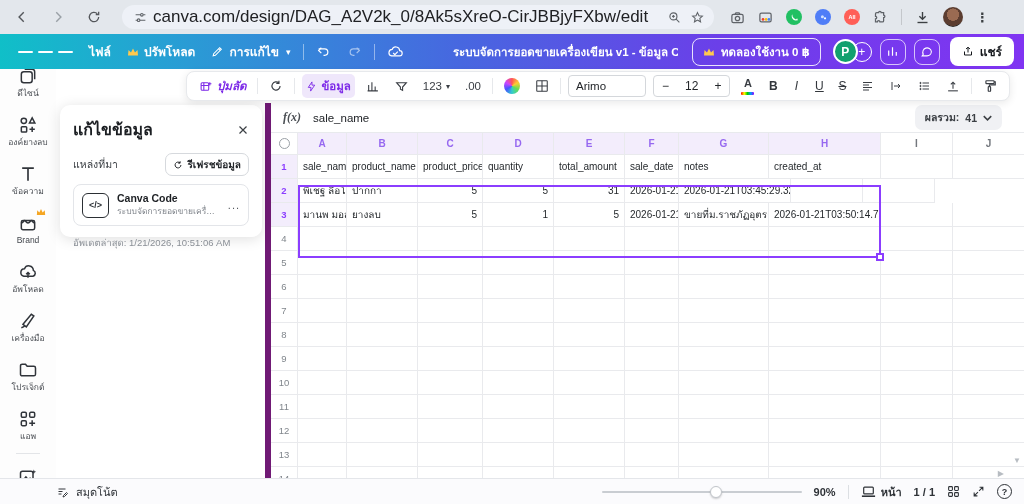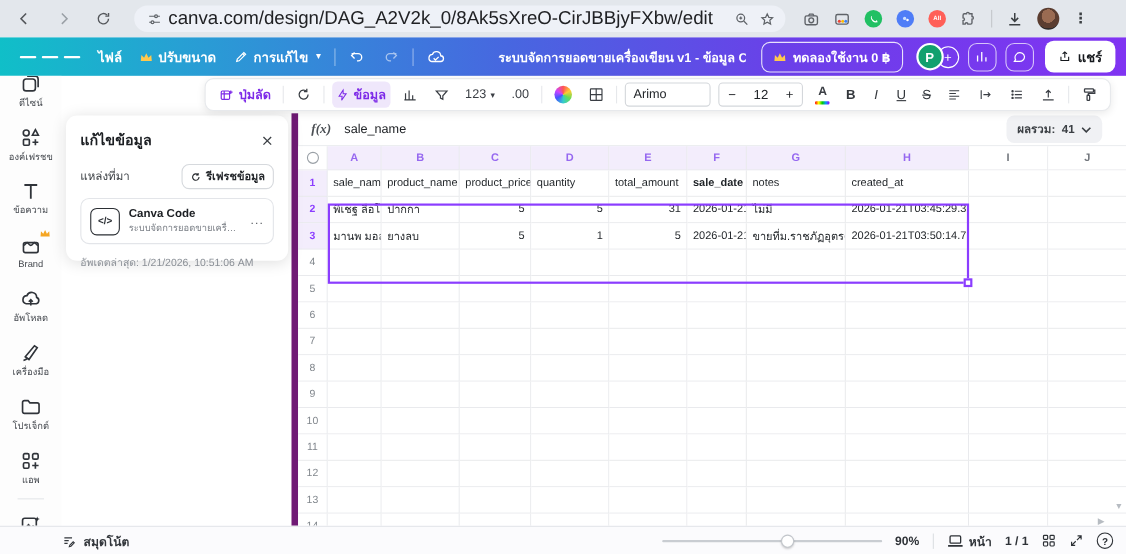--- a/index.html
+++ b/index.html
@@ -52,21 +52,21 @@
   
   #editor { position:absolute; left:0; top:69px; width:1024px; bottom:26px; background:#fff; }
 
   
   #fmt-toolbar { position:absolute; left:186px; top:2px; height:30px; background:#fff;
     border:1px solid #e7e9ec; border-radius:8px; box-shadow:0 2px 8px rgba(0,0,0,.09);
     display:flex; align-items:center; padding:0 8px; gap:7px; z-index:5; }
   .ft-sep { width:1px; height:16px; background:#e6e8eb; }
   .ft-btn { display:flex; align-items:center; gap:4px; font-size:11.5px; color:#3a3e44;
     padding:3px 4px; border-radius:5px; white-space:nowrap; }
-  .ft-btn.purple { color:#7d2ae8; font-weight:bold; }
+  .ft-btn.purple { color:#7d2ae8; font-weight:bold;font-style:italic; }
   .ft-btn.active { background:#efe7fb; color:#7d2ae8; font-weight:bold; }
   .ft-letter { font-size:12px; color:#33373c; width:16px; text-align:center; }
   .ft-letter.b { font-weight:bold; } .ft-letter.i { font-style:italic; }
   .ft-letter.u { text-decoration:underline; } .ft-letter.s { text-decoration:line-through; }
   #font-box { border:1px solid #d4d7db; border-radius:4px; height:22px; width:78px;
     display:flex; align-items:center; padding:0 7px; font-size:11.5px; color:#23262a; }
   #size-box { border:1px solid #d4d7db; border-radius:4px; height:22px; display:flex;
     align-items:center; font-size:12px; color:#23262a; }
   #size-box > div { padding:0 8px; }
   #color-a { display:flex; flex-direction:column; align-items:center; line-height:10px; }
@@ -81,21 +81,21 @@
   .sb-item { display:flex; flex-direction:column; align-items:center; gap:3px; padding:9px 0 8px;
     color:#30343a; position:relative; }
   .sb-item .lbl { font-size:8.5px; color:#44484e; text-align:center; line-height:9px; }
   .sb-badge { position:absolute; top:4px; right:10px; color:#f5a623; font-size:9px; }
   .sb-div { width:24px; height:1px; background:#e3e5e8; margin:4px auto; }
 
   
   #panel { position:absolute; left:60px; top:36px; width:202px; height:132px; background:#fff;
     border-radius:10px; box-shadow:0 2px 14px rgba(0,0,0,.13); padding:12px 13px; z-index:4; }
   #panel-head { display:flex; justify-content:space-between; align-items:center; }
-  #panel-title { font-size:13px; font-weight:bold; color:#1c1f23; }
+  #panel-title { font-size:16px; font-weight:bold; color:#1c1f23; }
   #panel-close { color:#3c4045; font-size:13px; }
   #src-row { display:flex; justify-content:space-between; align-items:center; margin-top:11px; }
   #src-label { font-size:10.5px; color:#3c4045; }
   #refresh-btn { border:1px solid #d6d9dd; border-radius:7px; padding:3px 7px; font-size:10px;
     font-weight:bold; color:#23262a; display:flex; gap:4px; align-items:center; }
   #src-card { border:1px solid #e3e5e9; border-radius:8px; margin-top:8px; padding:7px 8px;
     display:flex; align-items:center; gap:8px; }
   #code-box { border:1.5px solid #2b2f34; border-radius:6px; width:27px; height:25px;
     display:flex; align-items:center; justify-content:center; font-size:9px; font-weight:bold; color:#2b2f34; }
   #src-texts { flex:1; min-width:0; }
@@ -128,21 +128,21 @@
   .corner span { width:11px; height:11px; border:1.5px solid #9aa0a6; border-radius:50%; display:block; }
   #sel-box { position:absolute; left:27px; top:52px; width:583px; height:73px;
     border:2px solid #8b3dff; pointer-events:none; z-index:3; }
   #sel-handle { position:absolute; right:-5px; bottom:-5px; width:8px; height:8px;
     background:#fff; border:2px solid #8b3dff; }
   .scroll-arrow { position:absolute; color:#b7bcc2; font-size:8px; z-index:4; }
 
   
   #statusbar { position:absolute; left:0; bottom:0; width:1024px; height:26px; background:#fbfbfd;
     border-top:1px solid #e4e6ea; display:flex; align-items:center; font-size:11px; color:#33373c; }
-  #notebook { display:flex; gap:6px; align-items:center; margin-left:56px; font-weight:bold; font-size:11px; }
+  #notebook { display:flex; gap:6px; align-items:center; margin-left:56px; font-weight:normal; font-size:11px; }
   #status-right { margin-left:auto; display:flex; align-items:center; gap:12px; margin-right:12px; }
   #zoom-slider { width:200px; height:2px; background:#c9cdd2; border-radius:2px; position:relative; }
   #zoom-knob { position:absolute; left:57%; top:50%; transform:translate(-50%,-50%); width:12px;
     height:12px; border-radius:50%; background:#fff; border:1px solid #c2c6cb;
     box-shadow:0 1px 2px rgba(0,0,0,.2); }
   .st-sep { width:1px; height:14px; background:#dcdfe3; }
   .st-item { display:flex; align-items:center; gap:5px; font-weight:bold; color:#2e3237; }
   svg { display:block; }
 </style>
 </head>
@@ -240,21 +240,21 @@
       <span></span>
       <span></span>
     </div>
   <div class="tb-item">ไฟล์</div>
   <div class="tb-item">
     <span class="crown">
       <svg width="12" height="10" viewBox="0 0 24 18" fill="#ffc94d">
           <path d="M2 16 L3 5 L8 10 L12 2 L16 10 L21 5 L22 16 Z"></path>
         </svg>
     </span>
-    <span>ปรับขนาด</span>
+    <span>ปรัพโหลด</span>
   </div>
   <div class="tb-item">
     <span>
       <svg width="13" height="13" viewBox="0 0 24 24" fill="none" stroke="#fff" stroke-width="2">
           <path d="M4 20l1-4L16 5l3 3L8 19z"></path>
           <path d="M14 7l3 3"></path>
         </svg>
     </span>
     <span>การแก้ไข</span>
       <span class="chev">▾</span>
@@ -426,21 +426,21 @@
         </div>
         <div class="sb-item">
           <span>
             <svg width="20" height="20" viewBox="0 0 24 24" fill="none" stroke="#30343a" stroke-width="1.8">
               <circle cx="7" cy="7" r="3.2"></circle>
               <path d="M17 3.5l3.2 6h-6.4z"></path>
               <rect x="4" y="14" width="6.4" height="6.4" rx="1"></rect>
               <path d="M17 14v6.4M13.8 17.2h6.4"></path>
             </svg>
           </span>
-          <span class="lbl">องค์เฟรชข</span>
+          <span class="lbl">องค์ยางลบ</span>
         </div>
         <div class="sb-item">
           <span>
             <svg width="20" height="20" viewBox="0 0 24 24" fill="none" stroke="#30343a" stroke-width="2">
               <path d="M5 5h14M12 5v15"></path>
             </svg>
           </span>
           <span class="lbl">ข้อความ</span>
         </div>
         <div class="sb-item">
@@ -566,35 +566,34 @@
           <div class="cell lhdr" style="width: 72px;">I</div>
           <div class="cell lhdr" style="width: 72px;">J</div>
         </div>
         <div class="g-row">
           <div class="cell rowhdr hl">1</div>
           <div class="cell" style="width: 49px;">sale_name</div>
           <div class="cell" style="width: 71px;">product_name</div>
           <div class="cell" style="width: 65px;">product_price</div>
           <div class="cell" style="width: 71px;">quantity</div>
           <div class="cell" style="width: 71px;">total_amount</div>
-          <div class="cell" style="width: 54px; font-weight: bold;">sale_date</div>
+          <div class="cell" style="width: 54px;">sale_date</div>
           <div class="cell" style="width: 90px;">notes</div>
           <div class="cell" style="width: 112px;">created_at</div>
           <div class="cell" style="width: 72px;"></div>
           <div class="cell" style="width: 72px;"></div>
         </div>
         <div class="g-row">
           <div class="cell rowhdr hl">2</div>
           <div class="cell" style="width: 49px;">พิเชฐ ลือโฮ้ง</div>
           <div class="cell" style="width: 71px;">ปากกา</div>
           <div class="cell num" style="width: 65px;">5</div>
           <div class="cell num" style="width: 71px;">5</div>
           <div class="cell num" style="width: 71px;">31</div>
           <div class="cell" style="width: 54px;">2026-01-21</div>
-          <div class="cell" style="width: 90px;">ไม่มี</div>
           <div class="cell" style="width: 112px;">2026-01-21T03:45:29.321Z</div>
           <div class="cell" style="width: 72px;"></div>
           <div class="cell" style="width: 72px;"></div>
         </div>
         <div class="g-row">
           <div class="cell rowhdr hl">3</div>
           <div class="cell" style="width: 49px;">มานพ มอส</div>
           <div class="cell" style="width: 71px;">ยางลบ</div>
           <div class="cell num" style="width: 65px;">5</div>
           <div class="cell num" style="width: 71px;">1</div>

